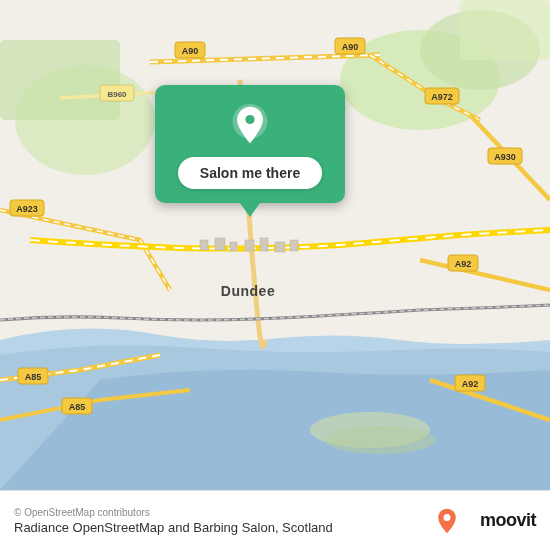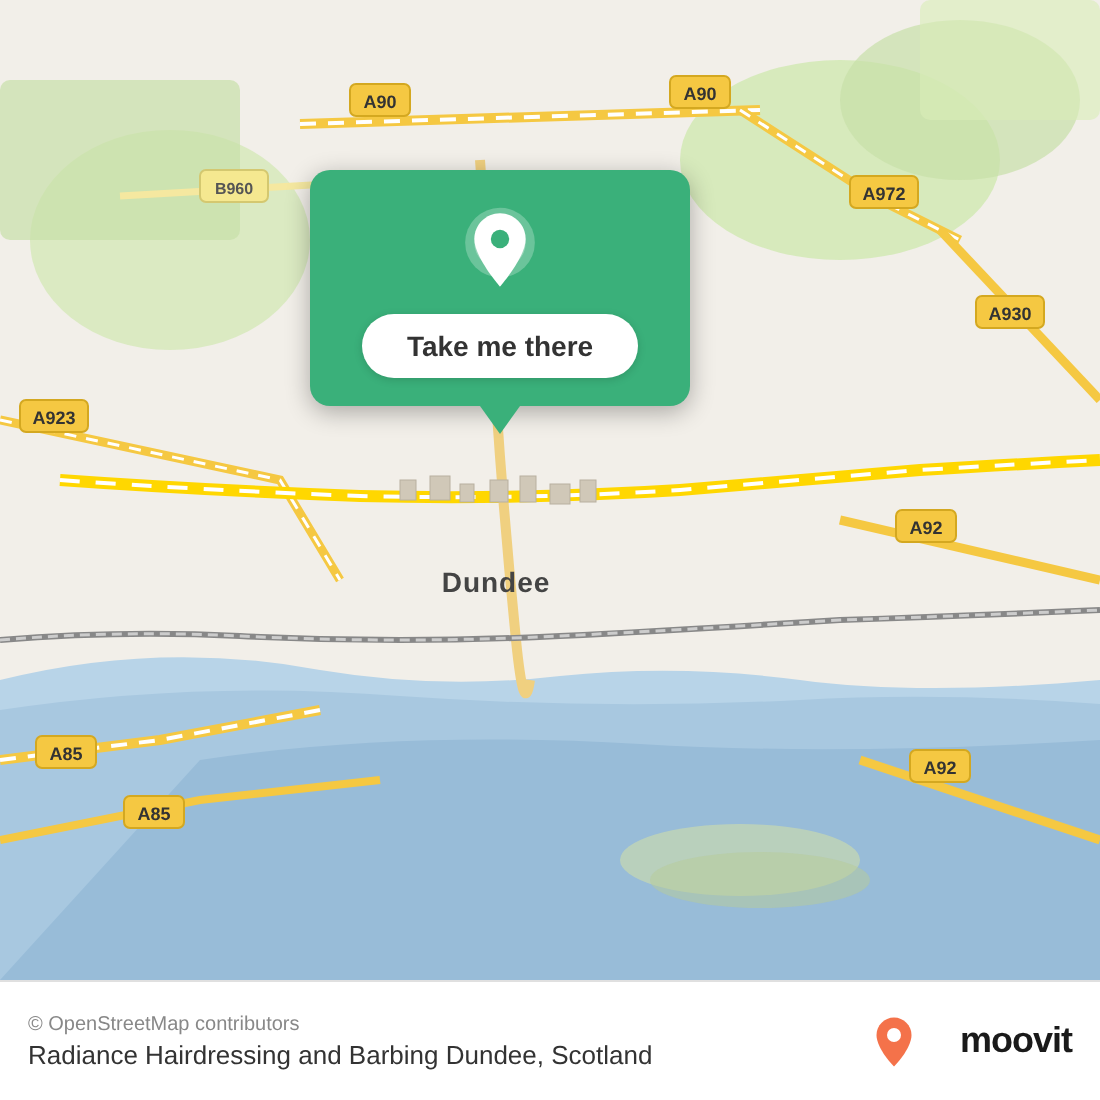--- a/index.html
+++ b/index.html
@@ -210,28 +210,28 @@
   </svg>
 
   <div id="popup">
 
     <svg id="location-icon" viewBox="0 0 44 48" xmlns="http://www.w3.org/2000/svg">
       <circle cx="22" cy="20" r="19" fill="white" opacity="0.25"></circle>
       <circle cx="22" cy="20" r="14" fill="white" opacity="0.3"></circle>
       <path d="M22,4 C14.3,4 8,10.3 8,18 C8,28 22,44 22,44 C22,44 36,28 36,18 C36,10.3 29.7,4 22,4 Z" fill="white"></path>
       <circle cx="22" cy="18" r="5" fill="#3ab07a"></circle>
     </svg>
-    <button id="take-me-there-btn">Take me there</button>
+    <button id="take-me-there-btn">Salon me there</button>
   </div>
 </div>
 
 <div id="info-bar">
   <div id="info-left">
     <span id="copyright-text">© OpenStreetMap contributors</span>
-    <span id="place-name">Radiance Hairdressing and Barbing Dundee, Scotland</span>
+    <span id="place-name">Radiance OpenStreetMap and Barbing Salon, Scotland</span>
   </div>
   <div id="moovit-logo">
 
     <svg id="moovit-icon" viewBox="0 0 28 32" xmlns="http://www.w3.org/2000/svg">
       <path d="M14,2 C8.5,2 4,6.5 4,12 C4,20 14,30 14,30 C14,30 24,20 24,12 C24,6.5 19.5,2 14,2 Z" fill="#f4724a"></path>
       <circle cx="14" cy="12" r="4" fill="white"></circle>
     </svg>
     <span id="moovit-text">moovit</span>
   </div>
 </div>

